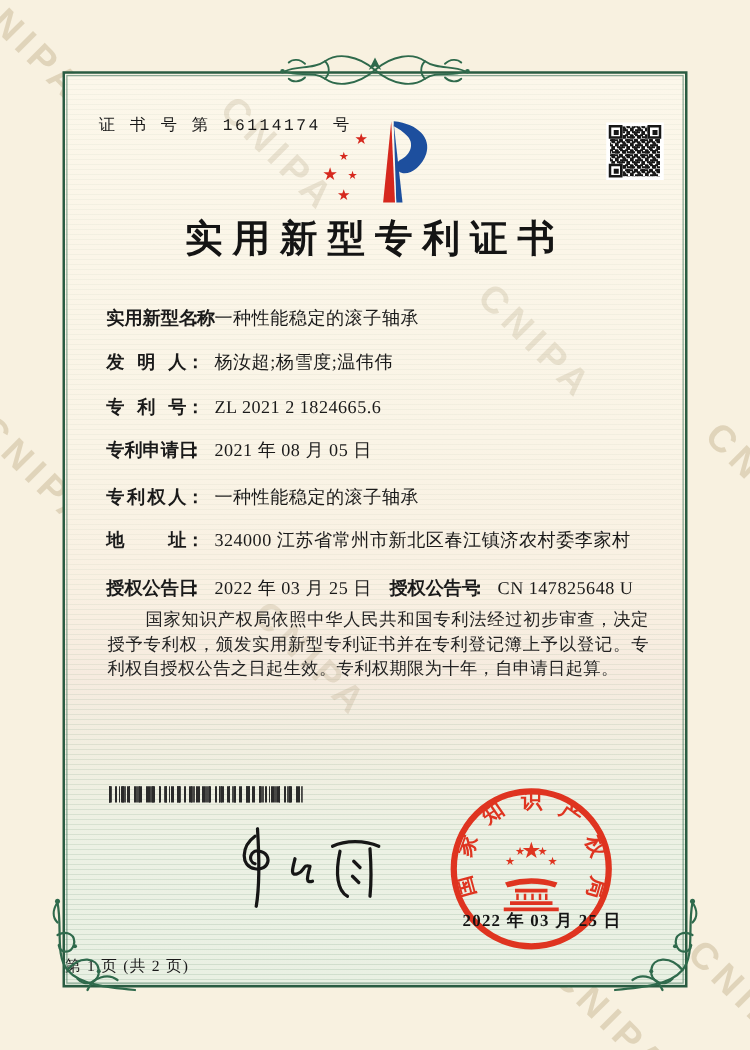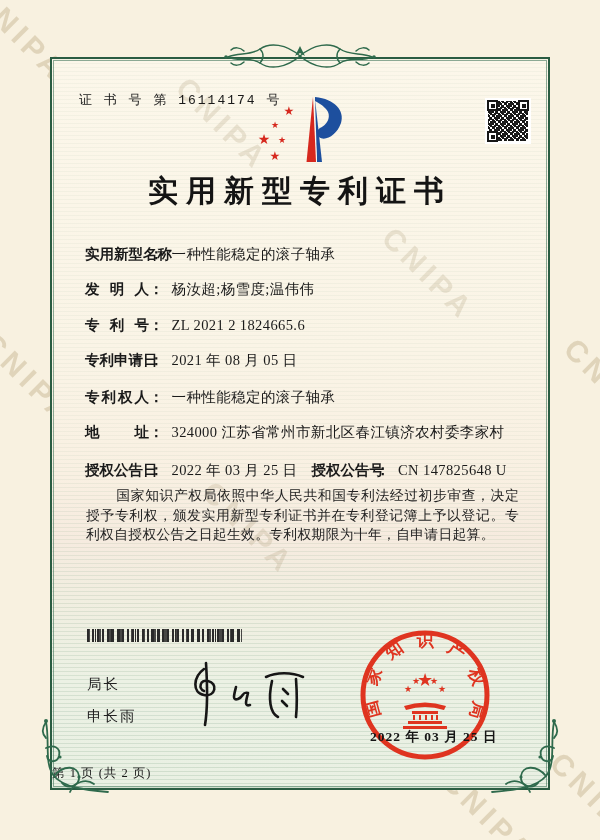--- a/index.html
+++ b/index.html
@@ -205,24 +205,20 @@
           <span>号</span>
         </span><span class="fcolon">：</span><span class="fvalue">CN 147825648 U</span>
     </div>
 
     <div class="legal content-el">
       <p>国家知识产权局依照中华人民共和国专利法经过初步审查，决定授予专利权，颁发实用新型专利证书并在专利登记簿上予以登记。专利权自授权公告之日起生效。专利权期限为十年，自申请日起算。</p>
     </div>
 
     <div class="barcode content-el"></div>
 
-    <div class="director content-el">
-      <div>局长</div>
-      <div>申长雨</div>
-    </div>
 
     <svg class="signature content-el" width="135" height="70" viewBox="0 0 135 70">
       <g fill="none" stroke="#161616" stroke-width="2.6" stroke-linecap="round" stroke-linejoin="round">
         <path d="M24 10 C 13 18, 12 34, 24 36 C 36 38, 38 24, 28 22 C 20 20, 18 30, 24 32"></path>
         <path d="M26 4 C 27 20, 28 48, 25 66"></path>
         <path d="M56 28 C 54 36, 52 42, 58 40 C 64 38, 62 32, 68 34 C 66 42, 64 48, 70 46"></path>
         <path d="M86 18 C 96 13, 112 13, 123 18"></path>
         <path d="M92 22 C 88 40, 90 54, 98 58"></path>
         <path d="M116 20 C 117 34, 117 48, 116 58"></path>
         <path d="M103 30 l5 5"></path>

